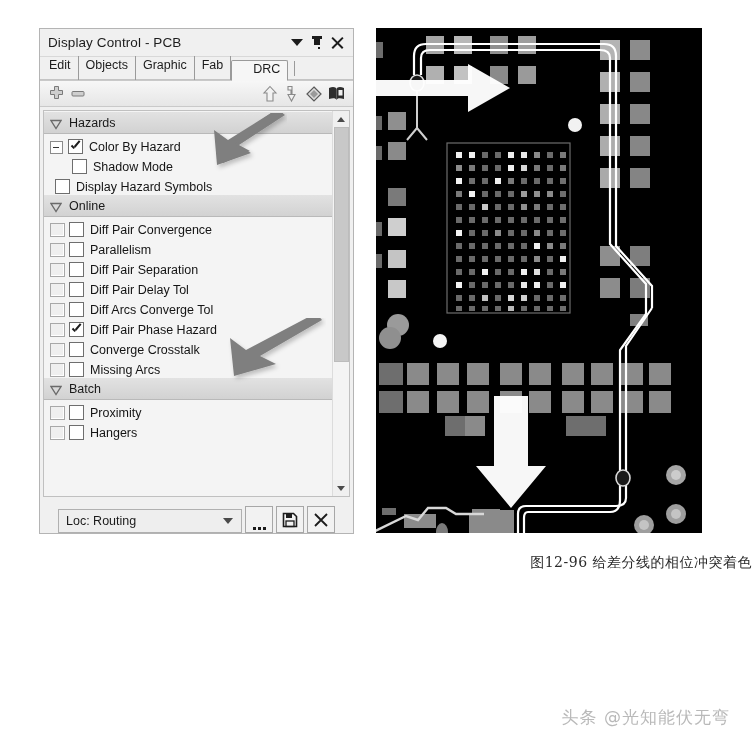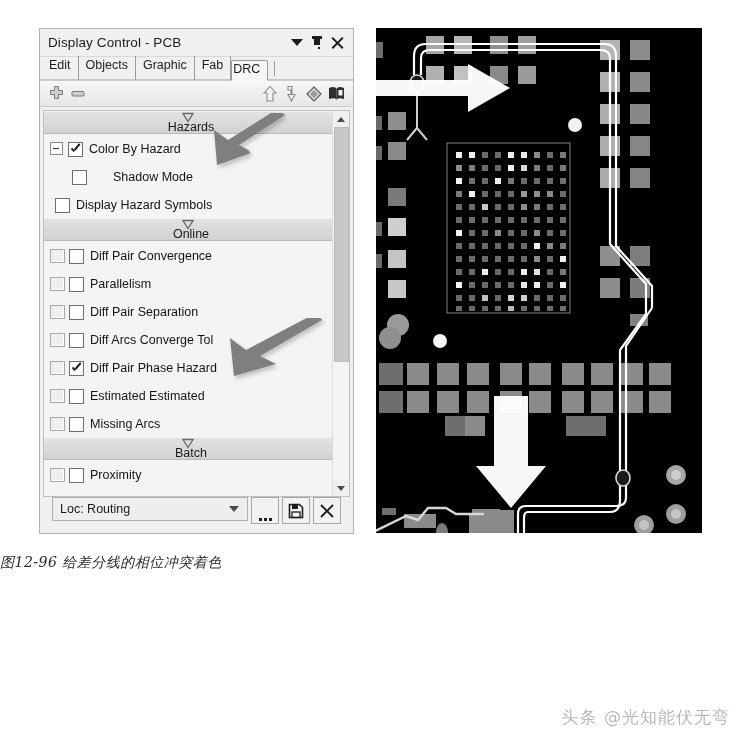--- a/index.html
+++ b/index.html
@@ -46,21 +46,21 @@
     background:#f0f0f0;padding-left:2px;position:relative;
   }
   .tabrow:after{content:"";position:absolute;left:0;right:0;bottom:0;height:1px;background:#c4c4c4;}
   .tab{
     font-size:12.5px;color:#1c1c1c;padding:2px 7px 7px 7px;line-height:15px;
     border-right:1px solid #9a9a9a;background:transparent;position:relative;z-index:1;
     white-space:nowrap;
   }
   .tab.active{
     background:#f6f6f6;border:1px solid #9a9a9a;border-bottom:1px solid #f6f6f6;
-    border-radius:2px 2px 0 0;padding:1px 7px 3px 1px;margin-bottom:-1px;z-index:2;
+    border-radius:2px 2px 0 0;padding:1px 7px 3px 21px;margin-bottom:-1px;z-index:2;
   }
   .tab-endmark{width:1px;height:15px;background:#9a9a9a;margin-left:6px;margin-bottom:4px;}
 
   
   .toolbar{
     height:25px;flex:0 0 25px;display:flex;align-items:center;
     background:linear-gradient(#f7f7f7,#e6e6e6);
     border:1px solid #c9c9c9;border-left:none;border-right:none;
     padding:0 6px 0 5px;
   }
@@ -70,30 +70,30 @@
   
   .treewrap{
     flex:1;display:flex;background:#f5f5f5;
     border:1px solid #c0c0c0;margin:3px 3px 0 3px;overflow:hidden;
   }
   .tree{flex:1;overflow:hidden;background:#f4f4f4;}
   .grp{
     height:21px;display:flex;align-items:center;padding-left:6px;
     background:linear-gradient(#e2e2e2,#d2d2d2);
     border-top:1px solid #f4f4f4;border-bottom:1px solid #b9b9b9;
-    font-size:12.5px;color:#1a1a1a;flex-direction:column;
+    font-size:12.5px;color:#1a1a1a;
   }
   .grp .tri{
     width:0;height:0;border-left:6px solid transparent;border-right:6px solid transparent;
     border-top:8px solid transparent;position:relative;margin-right:7px;
   }
   .grp .tri svg{position:absolute;left:-6px;top:-8px;}
   .row{
-    height:20px;display:flex;align-items:flex-start;font-size:12.5px;color:#141414;
-    padding-left:6px;white-space:nowrap;margin-top:8px;
+    height:20px;display:flex;align-items:flex-end;font-size:12.5px;color:#141414;
+    padding-left:6px;white-space:nowrap;
   }
   .expander{
     width:11px;height:11px;border:1px solid #8a8a8a;background:#fdfdfd;
     margin-right:5px;position:relative;flex:0 0 11px;
   }
   .expander:before{content:"";position:absolute;left:2px;top:4.5px;width:6px;height:1.4px;background:#333;}
   .swatch{
     width:13px;height:12px;border:1px solid #a8a8a8;background:#efefef;
     margin-right:4px;flex:0 0 13px;
     box-shadow:inset -1px -1px 0 #ffffff;
@@ -103,40 +103,40 @@
     margin-right:6px;position:relative;flex:0 0 13px;
   }
   .cb.checked:before{
     content:"";position:absolute;left:2px;top:5.5px;width:4px;height:1.7px;background:#1c1c1c;
     transform:rotate(45deg);
   }
   .cb.checked:after{
     content:"";position:absolute;left:4px;top:3px;width:8px;height:1.7px;background:#1c1c1c;
     transform:rotate(-50deg);
   }
-  .indent-1{padding-left:28px;gap:20px;}
+  .indent-1{padding-left:28px;}
   .indent-2{padding-left:11px;}
   .row-label{line-height:14px;}
 
   
   .vsb{
     width:16px;flex:0 0 16px;background:#f0f0f0;border-left:1px solid #dcdcdc;
     display:flex;flex-direction:column;align-items:center;
   }
   .vsb-btn{width:16px;height:16px;display:flex;align-items:center;justify-content:center;background:#f0f0f0;}
   .chev{width:0;height:0;border-left:4px solid transparent;border-right:4px solid transparent;}
   .chev.up{border-bottom:5px solid #4a4a4a;}
   .chev.down{border-top:5px solid #4a4a4a;}
   .vsb-track{flex:1;width:16px;background:#f4f4f4;position:relative;}
   .vsb-thumb{position:absolute;left:1px;width:13px;top:0;height:66%;background:#c8c8c8;border:1px solid #bcbcbc;}
 
   
   .bottombar{
-    height:36px;flex:0 0 36px;display:flex;align-items:flex-start;
-    padding:0 12px;background:#f0f0f0;gap:3px;
+    height:36px;flex:0 0 36px;display:flex;align-items:flex-end;
+    padding:0 18px;background:#f0f0f0;gap:3px;
   }
   .combo{
     flex:1;height:22px;background:#eeeeee;border:1px solid #b0b0b0;
     display:flex;align-items:center;padding:0 4px 0 7px;font-size:12.5px;color:#1a1a1a;
   }
   .combo-text{flex:1;white-space:nowrap;}
   .combo-chev{width:0;height:0;border-left:5px solid transparent;border-right:5px solid transparent;border-top:6px solid #4a4a4a;margin-right:4px;}
   .sqbtn{
     width:26px;height:25px;border:1px solid #a7a7a7;background:#f2f2f2;
     display:flex;align-items:center;justify-content:center;
@@ -148,23 +148,23 @@
   .pcb{
     position:absolute;left:376px;top:28px;width:326px;height:505px;
     background:#000000;overflow:hidden;
   }
 
   
   .anno{position:absolute;pointer-events:none;}
 
   
   .caption{
-    position:absolute;left:0;right:0;top:554px;text-align:left;
+    position:absolute;left:0;right:0;top:554px;text-align:right;
     font-family:"DejaVu Serif","Liberation Serif",serif;
-    font-size:14px;color:#2a2a2a;letter-spacing:.5px;font-style:italic;
+    font-size:14px;color:#2a2a2a;letter-spacing:.5px;
   }
   .watermark{
     position:absolute;right:22px;top:694px;
     font-size:17px;color:#b9b9b9;letter-spacing:1px;white-space:nowrap;
     font-family:"DejaVu Sans","Liberation Sans",sans-serif;
     margin-top:12px;
   }
 </style>
 </head>
 <body>
@@ -277,31 +277,36 @@
           <span class="row-label">Parallelism</span>
         </div>
         <div class="row">
           <span class="swatch"></span>
           <span class="cb"></span>
           <span class="row-label">Diff Pair Separation</span>
         </div>
         <div class="row">
           <span class="swatch"></span>
           <span class="cb"></span>
+          <span class="row-label">Diff Pair Delay Tol</span>
+        </div>
+        <div class="row">
+          <span class="swatch"></span>
+          <span class="cb"></span>
           <span class="row-label">Diff Arcs Converge Tol</span>
         </div>
         <div class="row">
           <span class="swatch"></span>
           <span class="cb checked"></span>
           <span class="row-label">Diff Pair Phase Hazard</span>
         </div>
         <div class="row">
           <span class="swatch"></span>
           <span class="cb"></span>
-          <span class="row-label">Estimated Estimated</span>
+          <span class="row-label">Converge Crosstalk</span>
         </div>
         <div class="row">
           <span class="swatch"></span>
           <span class="cb"></span>
           <span class="row-label">Missing Arcs</span>
         </div>
 
         <div class="grp">
           <span class="tri">
             <svg width="12" height="11" viewBox="0 0 12 11">

